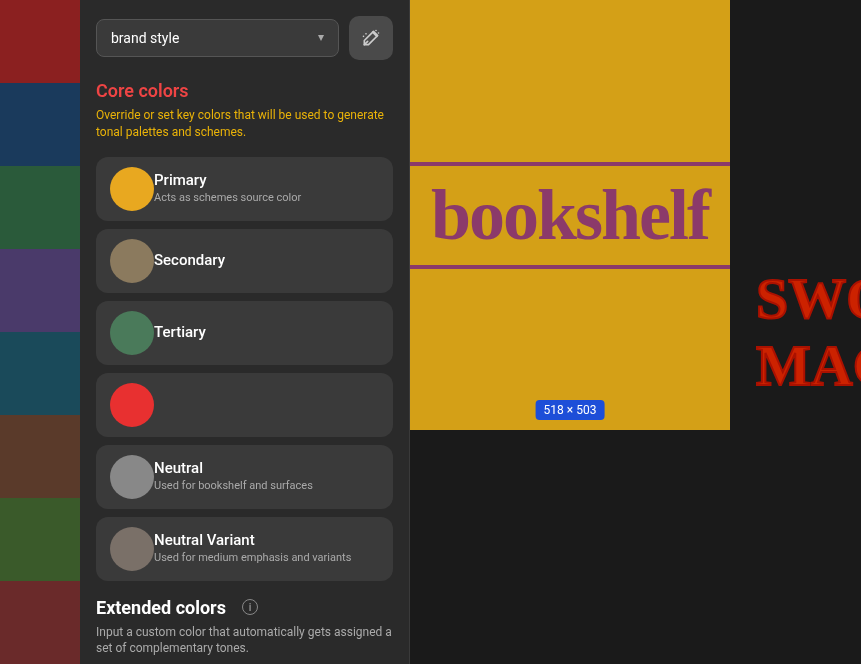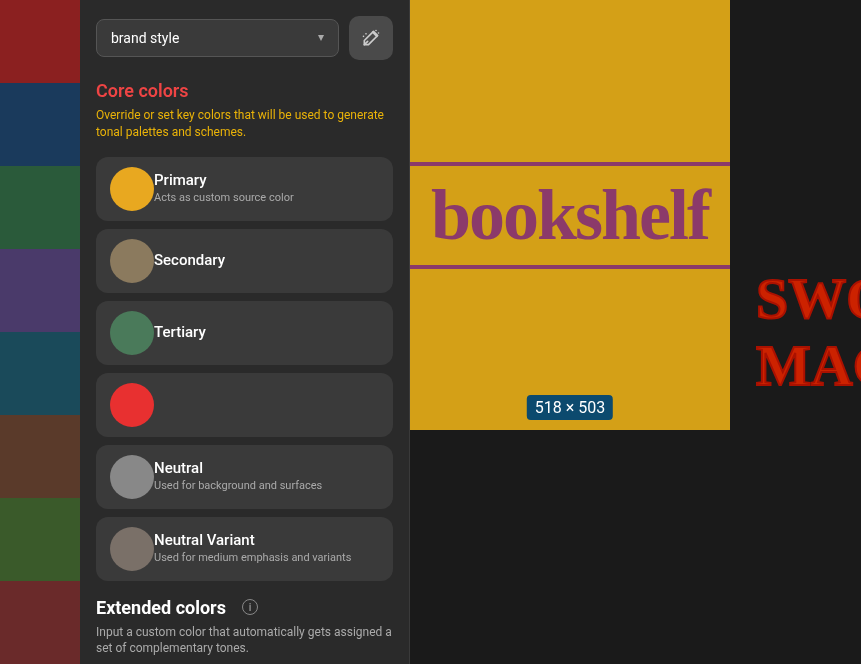--- a/index.html
+++ b/index.html
@@ -215,23 +215,23 @@
       margin-top: 8px;
       width: 320px;
       display: block;
     }
 
     .size-badge {
       position: absolute;
       bottom: 10px;
       left: 50%;
       transform: translateX(-50%);
-      background: #0c4a6e;
+      background: #1d4ed8;
       color: #fff;
-      font-size: 16px;
+      font-size: 12px;
       padding: 3px 8px;
       border-radius: 4px;
     }
 
     .preview-bottom {
       background: #1a1a1a;
       flex: 1;
       overflow: hidden;
       display: flex;
       align-items: center;
@@ -282,21 +282,21 @@
     </div>
   </div>
 
   <div class="section-title">Core colors</div>
   <div class="section-desc">Override or set key colors that will be used to generate tonal palettes and schemes.</div>
 
   <div class="color-item">
     <div class="color-swatch" style="background:#E8A820;"></div>
     <div class="color-info">
       <div class="color-name">Primary</div>
-      <div class="color-desc">Acts as custom source color</div>
+      <div class="color-desc">Acts as schemes source color</div>
     </div>
   </div>
 
   <div class="color-item">
     <div class="color-swatch" style="background:#8B7A5E;"></div>
     <div class="color-info">
       <div class="color-name">Secondary</div>
       <div class="color-desc"></div>
     </div>
   </div>
@@ -310,21 +310,21 @@
   </div>
 
   <div class="color-item">
     <div class="color-swatch" style="background:#E83030;"></div>
   </div>
 
   <div class="color-item">
     <div class="color-swatch" style="background:#888888;"></div>
     <div class="color-info">
       <div class="color-name">Neutral</div>
-      <div class="color-desc">Used for background and surfaces</div>
+      <div class="color-desc">Used for bookshelf and surfaces</div>
     </div>
   </div>
 
   <div class="color-item">
     <div class="color-swatch" style="background:#7A7068;"></div>
     <div class="color-info">
       <div class="color-name">Neutral Variant</div>
       <div class="color-desc">Used for medium emphasis and variants</div>
     </div>
   </div>

